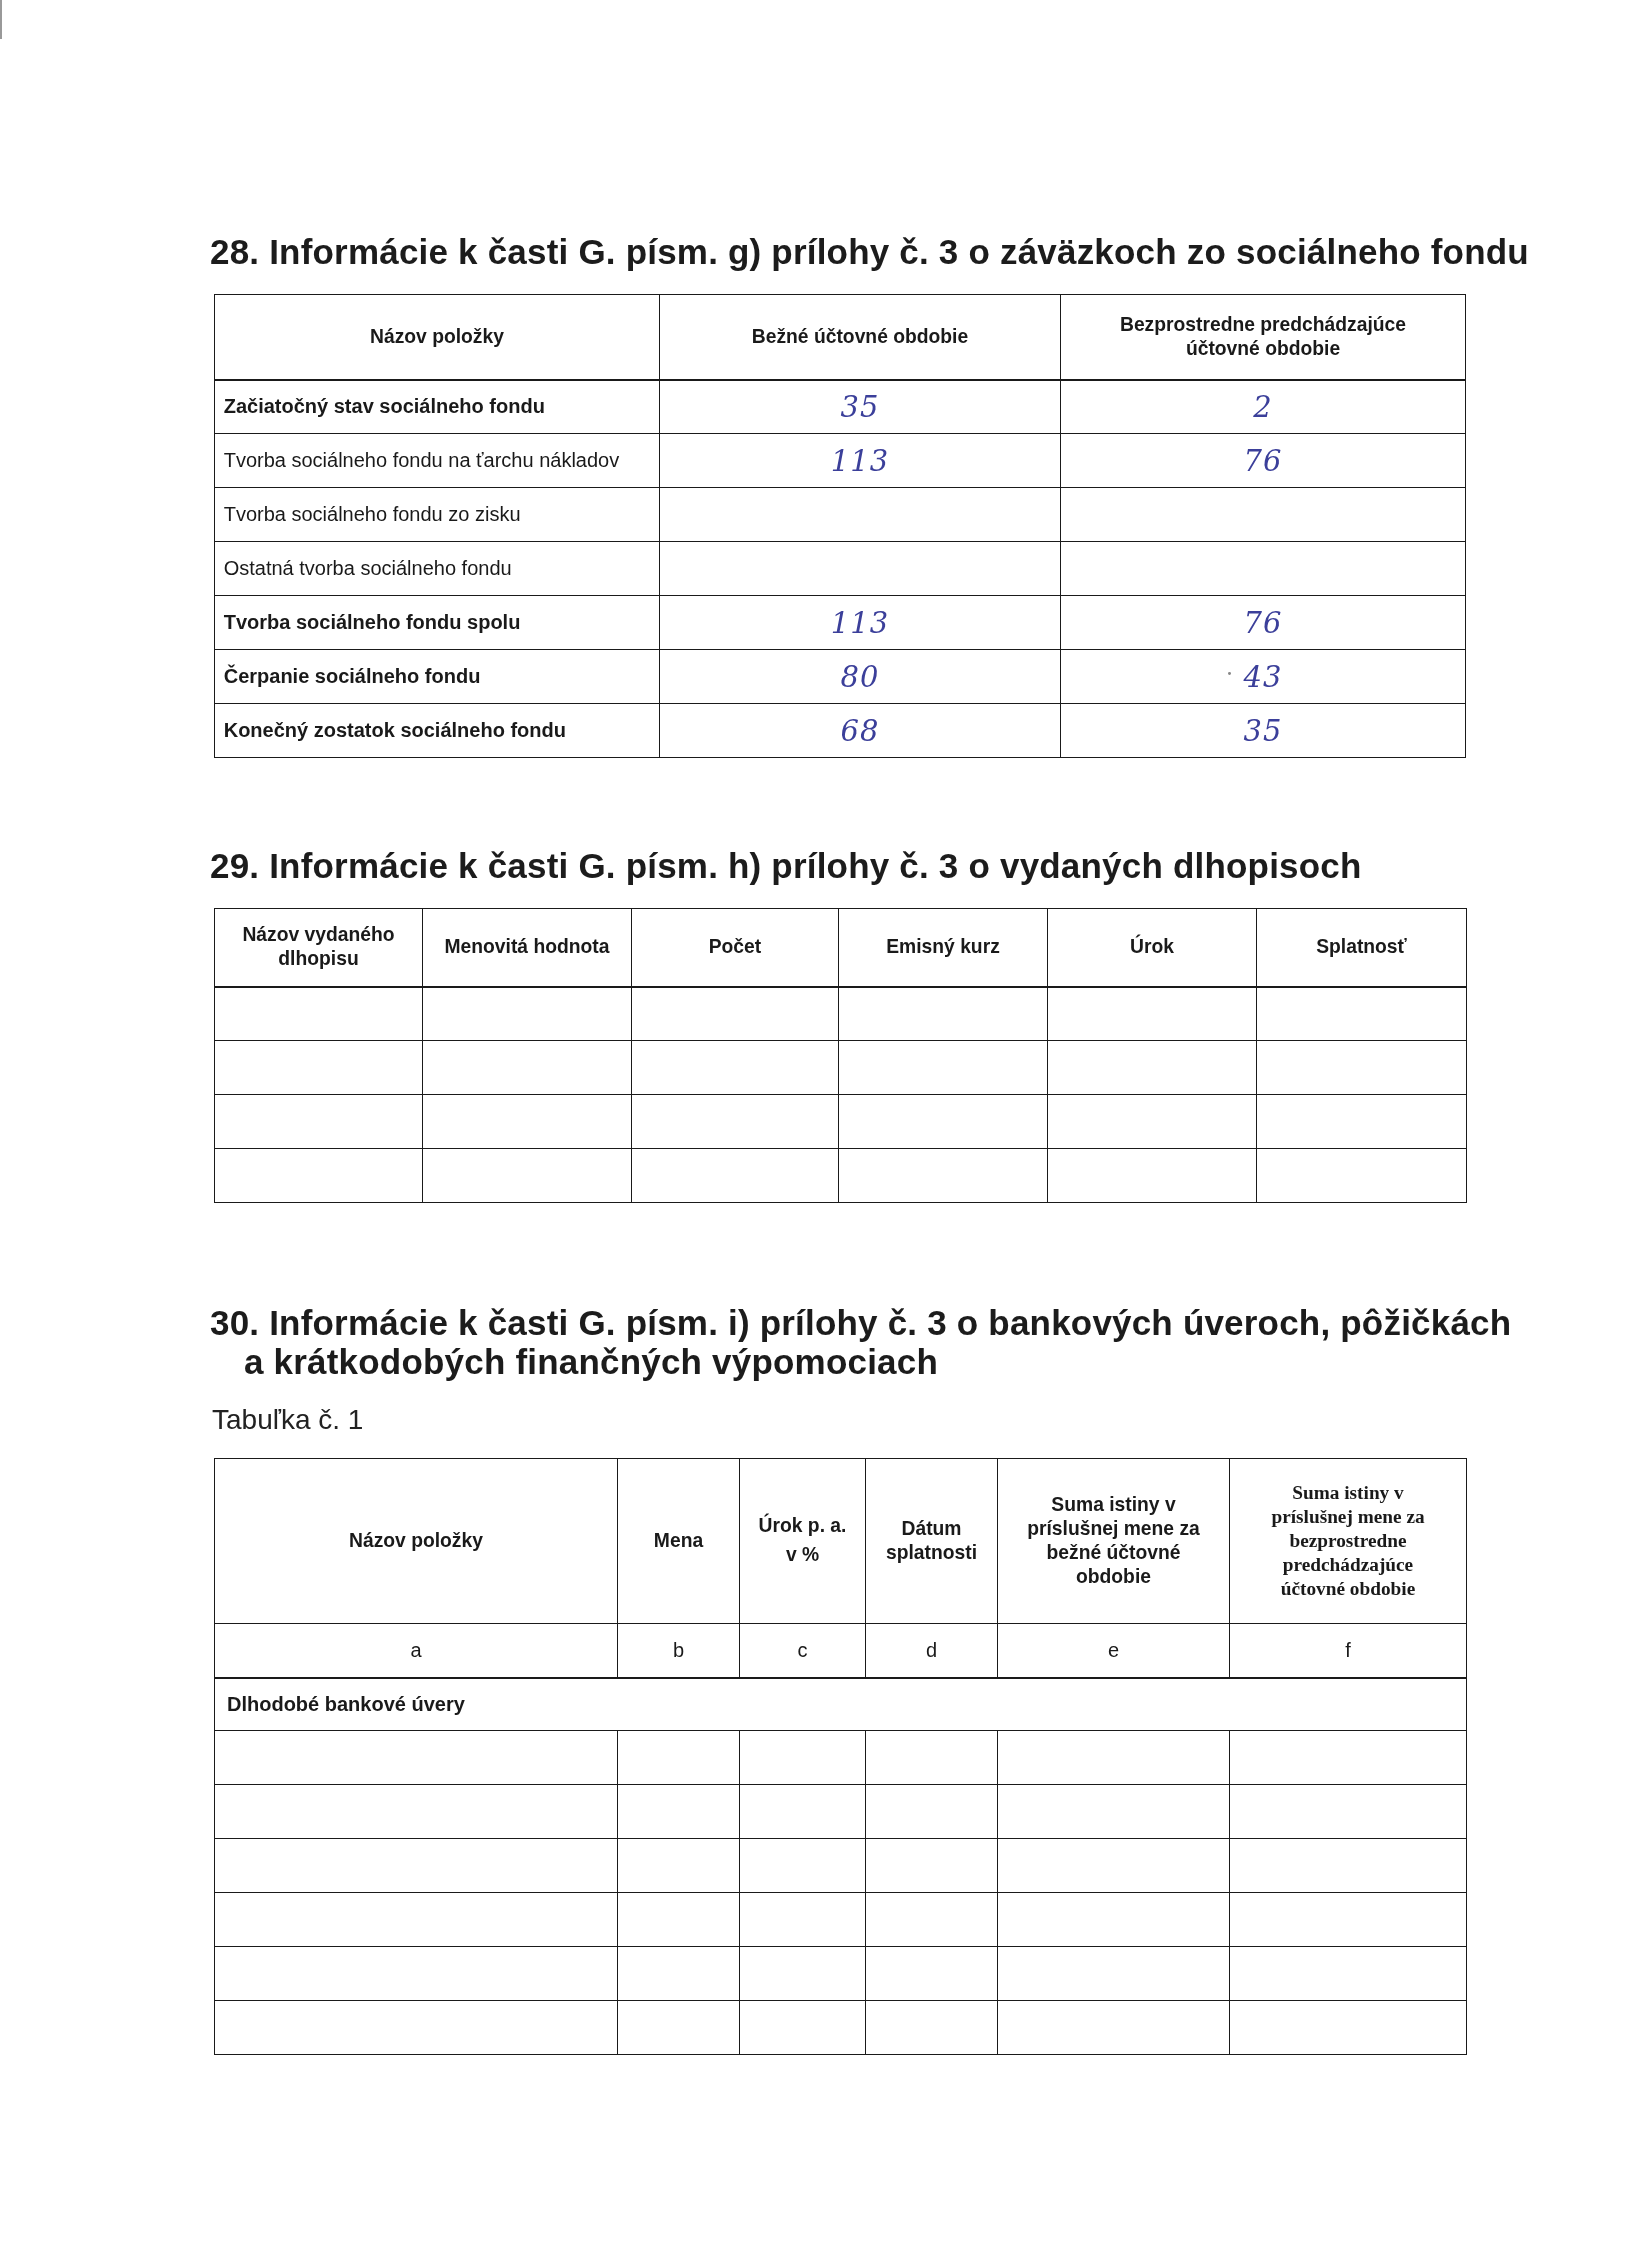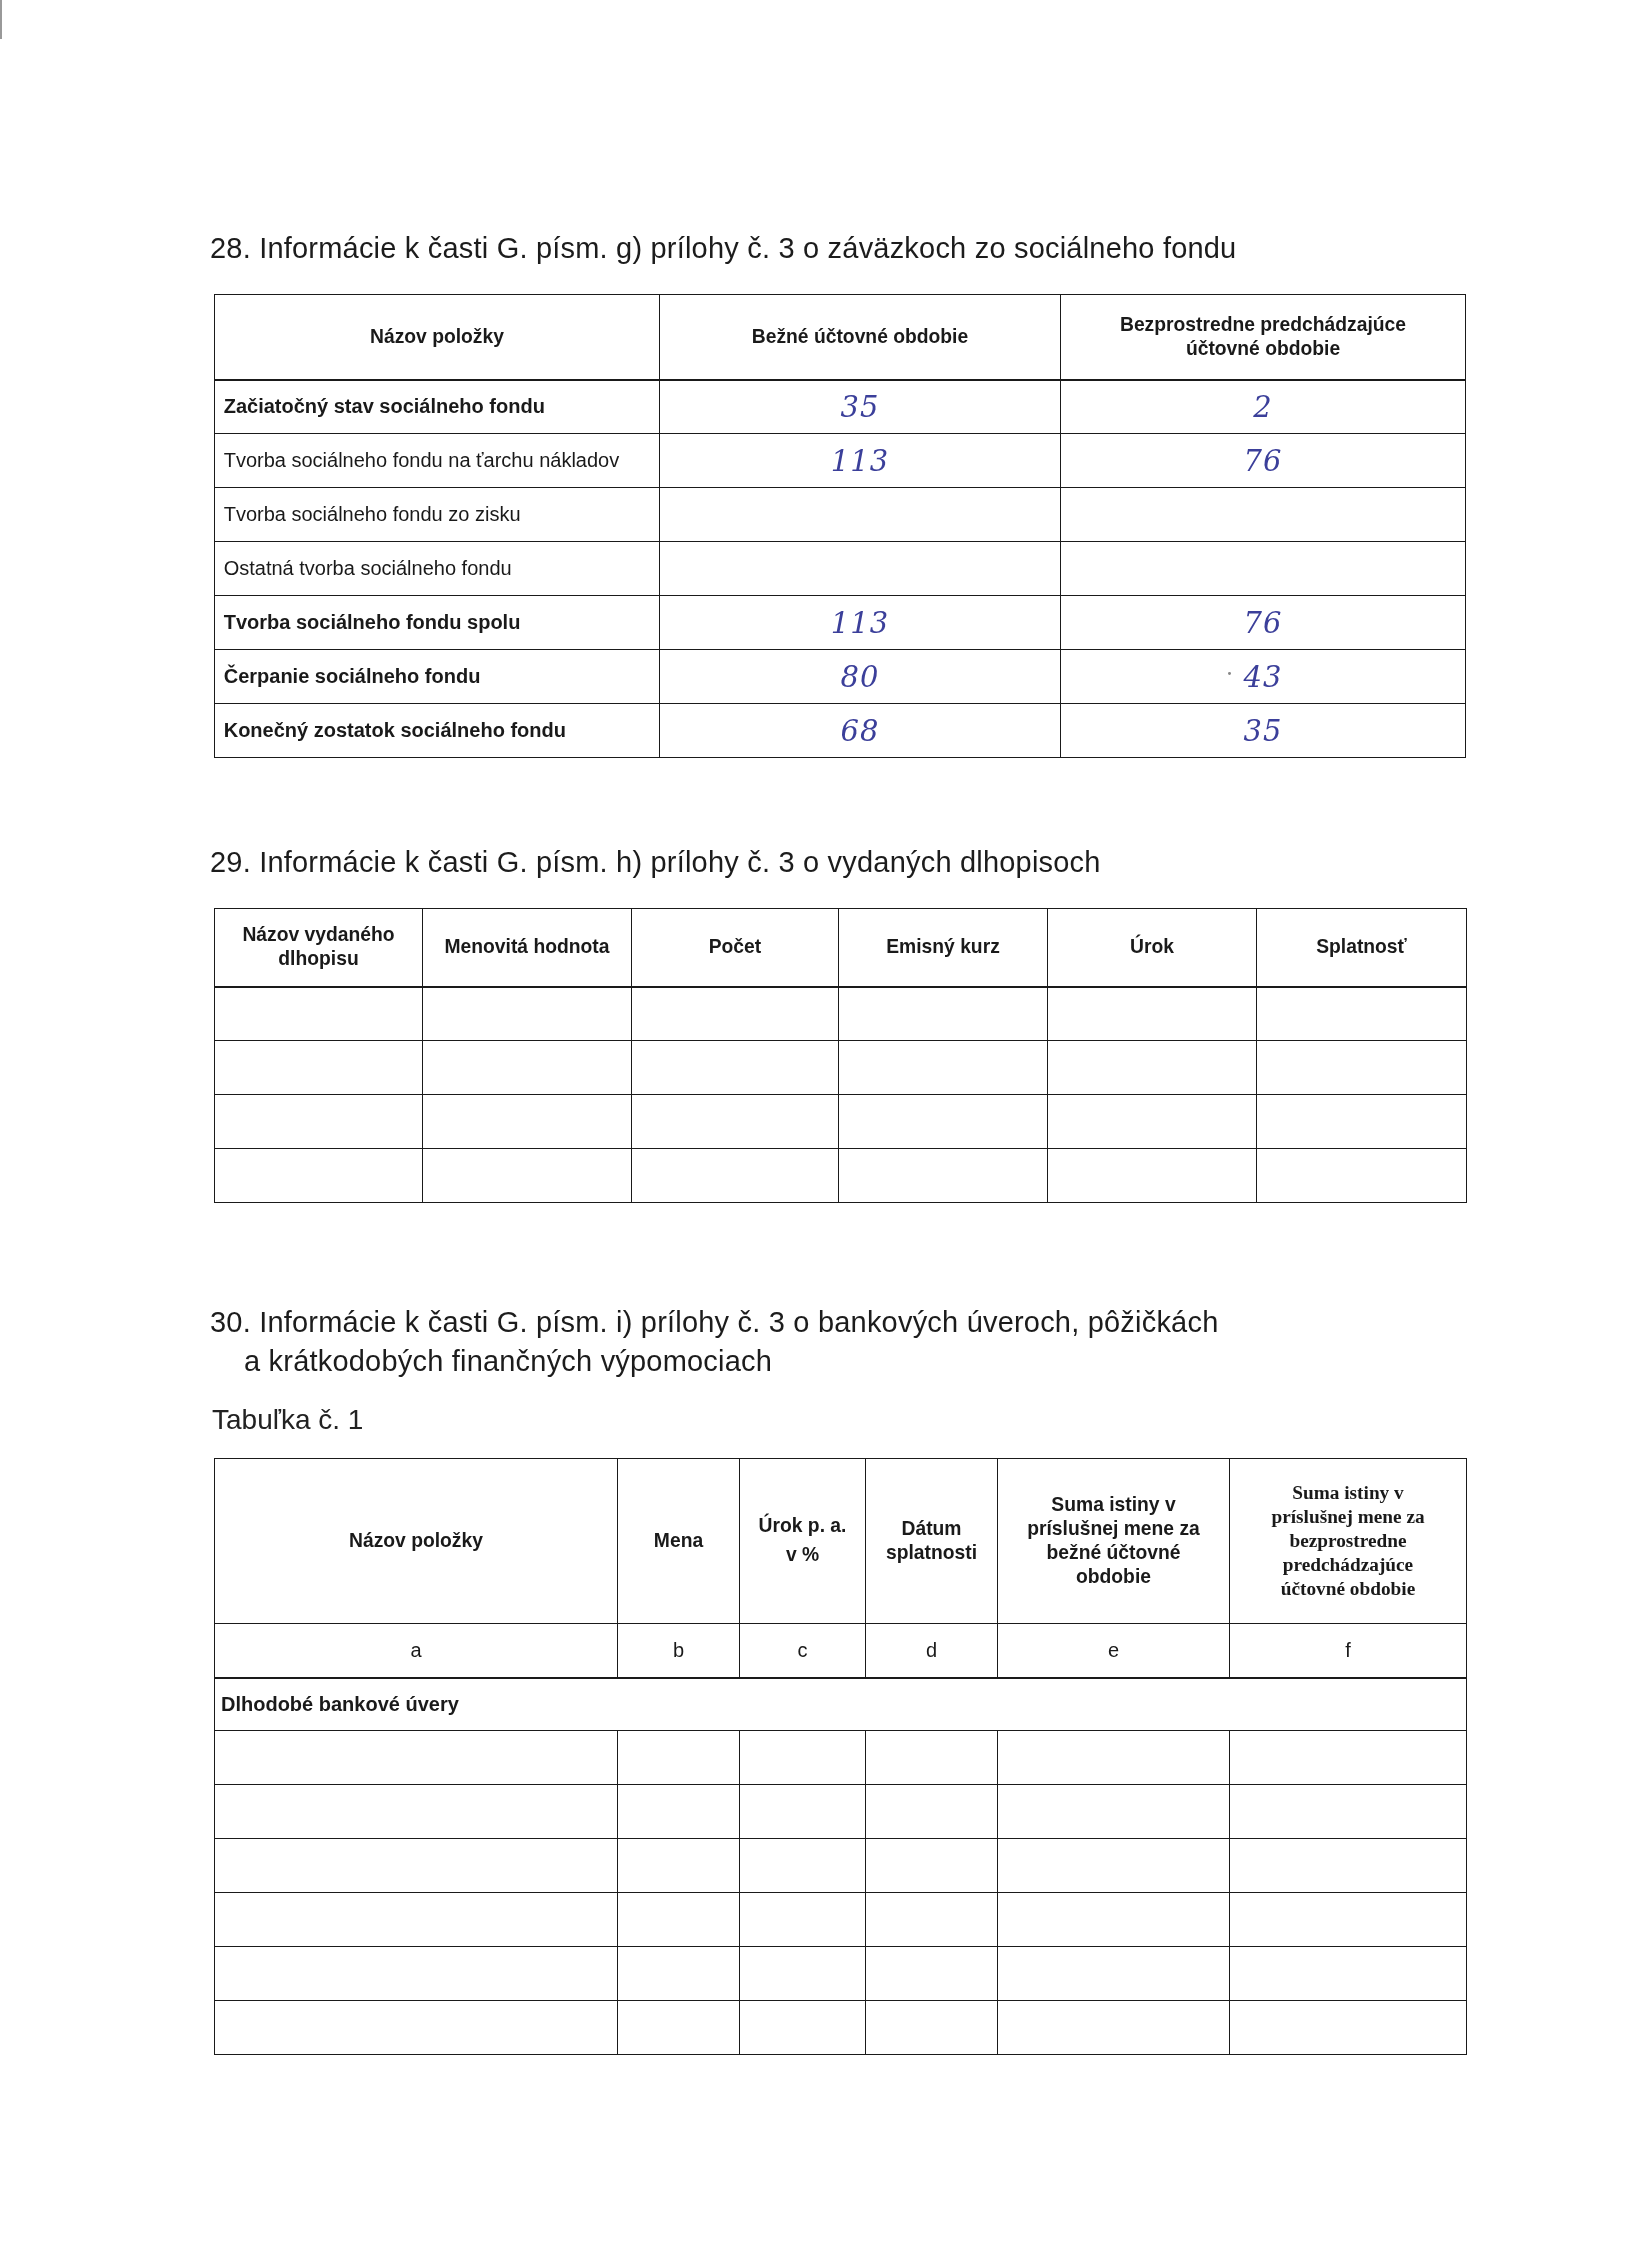--- a/index.html
+++ b/index.html
@@ -1,28 +1,28 @@
 <!DOCTYPE html>
 <html><head>
 <meta charset="utf-8">
 <style>
   html, body { margin:0; padding:0; background:#fff; }
   body { width:1641px; height:2257px; position:relative; overflow:hidden; font-family:"Liberation Sans", sans-serif; color:#1a1a1a; }
-  .heading { position:absolute; left:210px; font-size:29px; font-weight:normal; letter-spacing:0.2px; color:#1c1c1c; }
+  .heading { position:absolute; left:210px; font-size:35px; font-weight:bold; letter-spacing:0.2px; color:#1c1c1c; }
   .heading .indent { display:block; padding-left:34px; }
   .subheading { position:absolute; left:212px; font-size:28px; color:#222; }
   table { position:absolute; border-collapse:collapse; table-layout:fixed; }
   td, th { border:1.5px solid #1a1a1a; padding:0 5.8px; font-size:20px; font-weight:normal; vertical-align:middle; }
   th { font-weight:bold; text-align:center; font-size:19.3px; line-height:1.25; }
   .thick-bottom { border-bottom:2.9px solid #1a1a1a; }
   .lbl { text-align:left; padding-left:8.7px; }
   .lbl.bold { font-weight:bold;margin-top:42px; }
   .hand { font-family:"DejaVu Serif", serif; font-style:italic; color:#3b3f9a; font-size:29px; text-align:center; letter-spacing:1px; }
   .letter { text-align:center; font-size:20px; }
-  .group { text-align:left; font-weight:bold; padding-left:6px; font-size:20px; }
+  .group { text-align:left; font-weight:bold; padding-left:12px; font-size:20px; }
   .mark { position:absolute; width:1.9px; height:39px; background:#999; left:0; top:0; }
   .dot { position:absolute; width:2.9px; height:2.9px; border-radius:50%; background:#888; }
 </style>
 </head>
 <body>
 
 <div class="mark"></div>
 
 <div class="heading" style="top:232px;">28. Informácie k časti G. písm. g) prílohy č. 3 o záväzkoch zo sociálneho fondu</div>
 <table style="left:214px; top:294px; width:1250px;">

